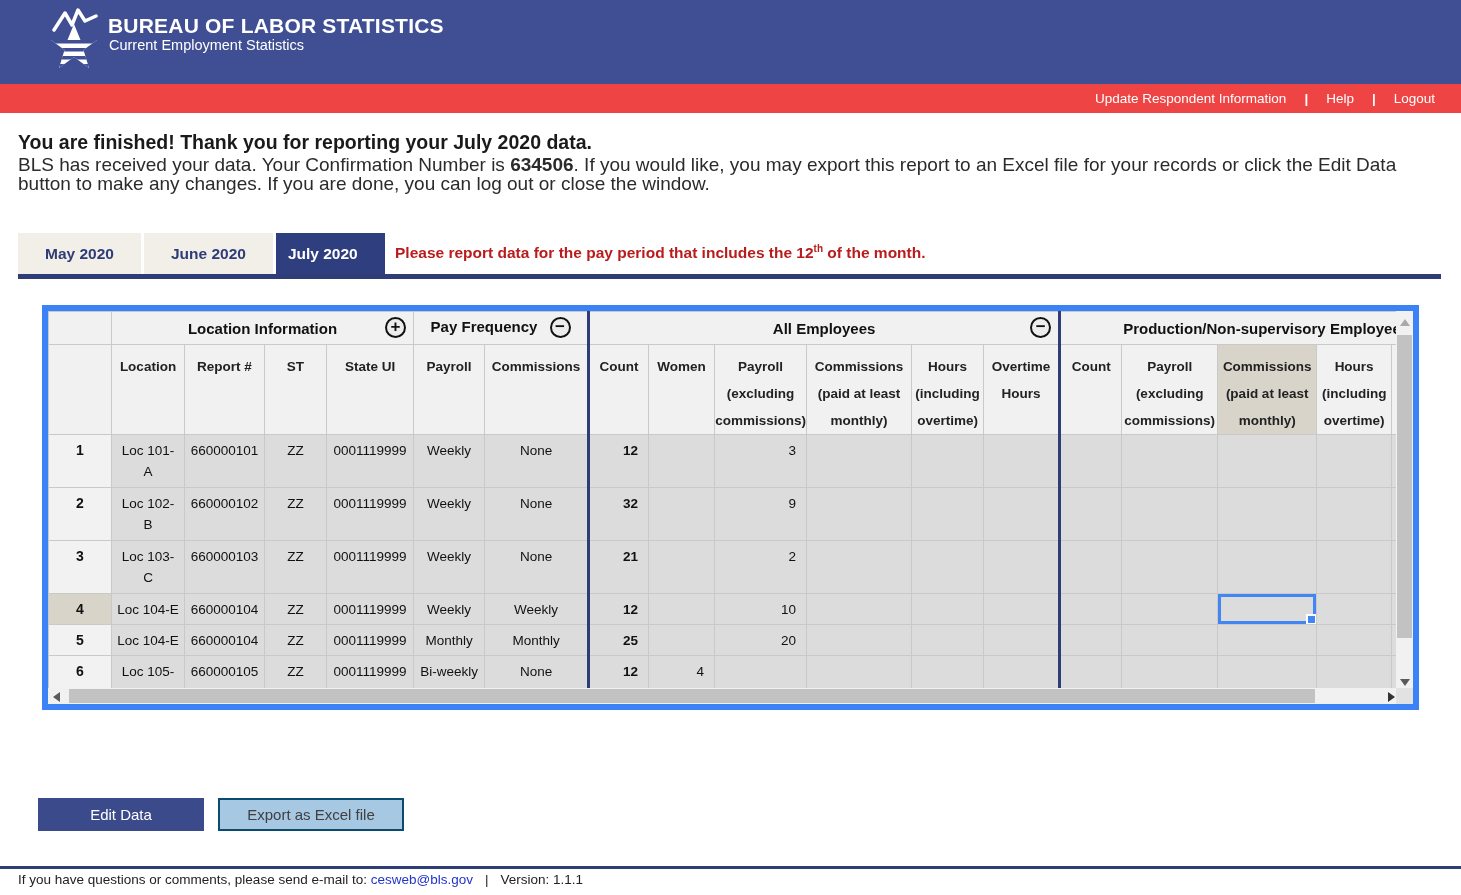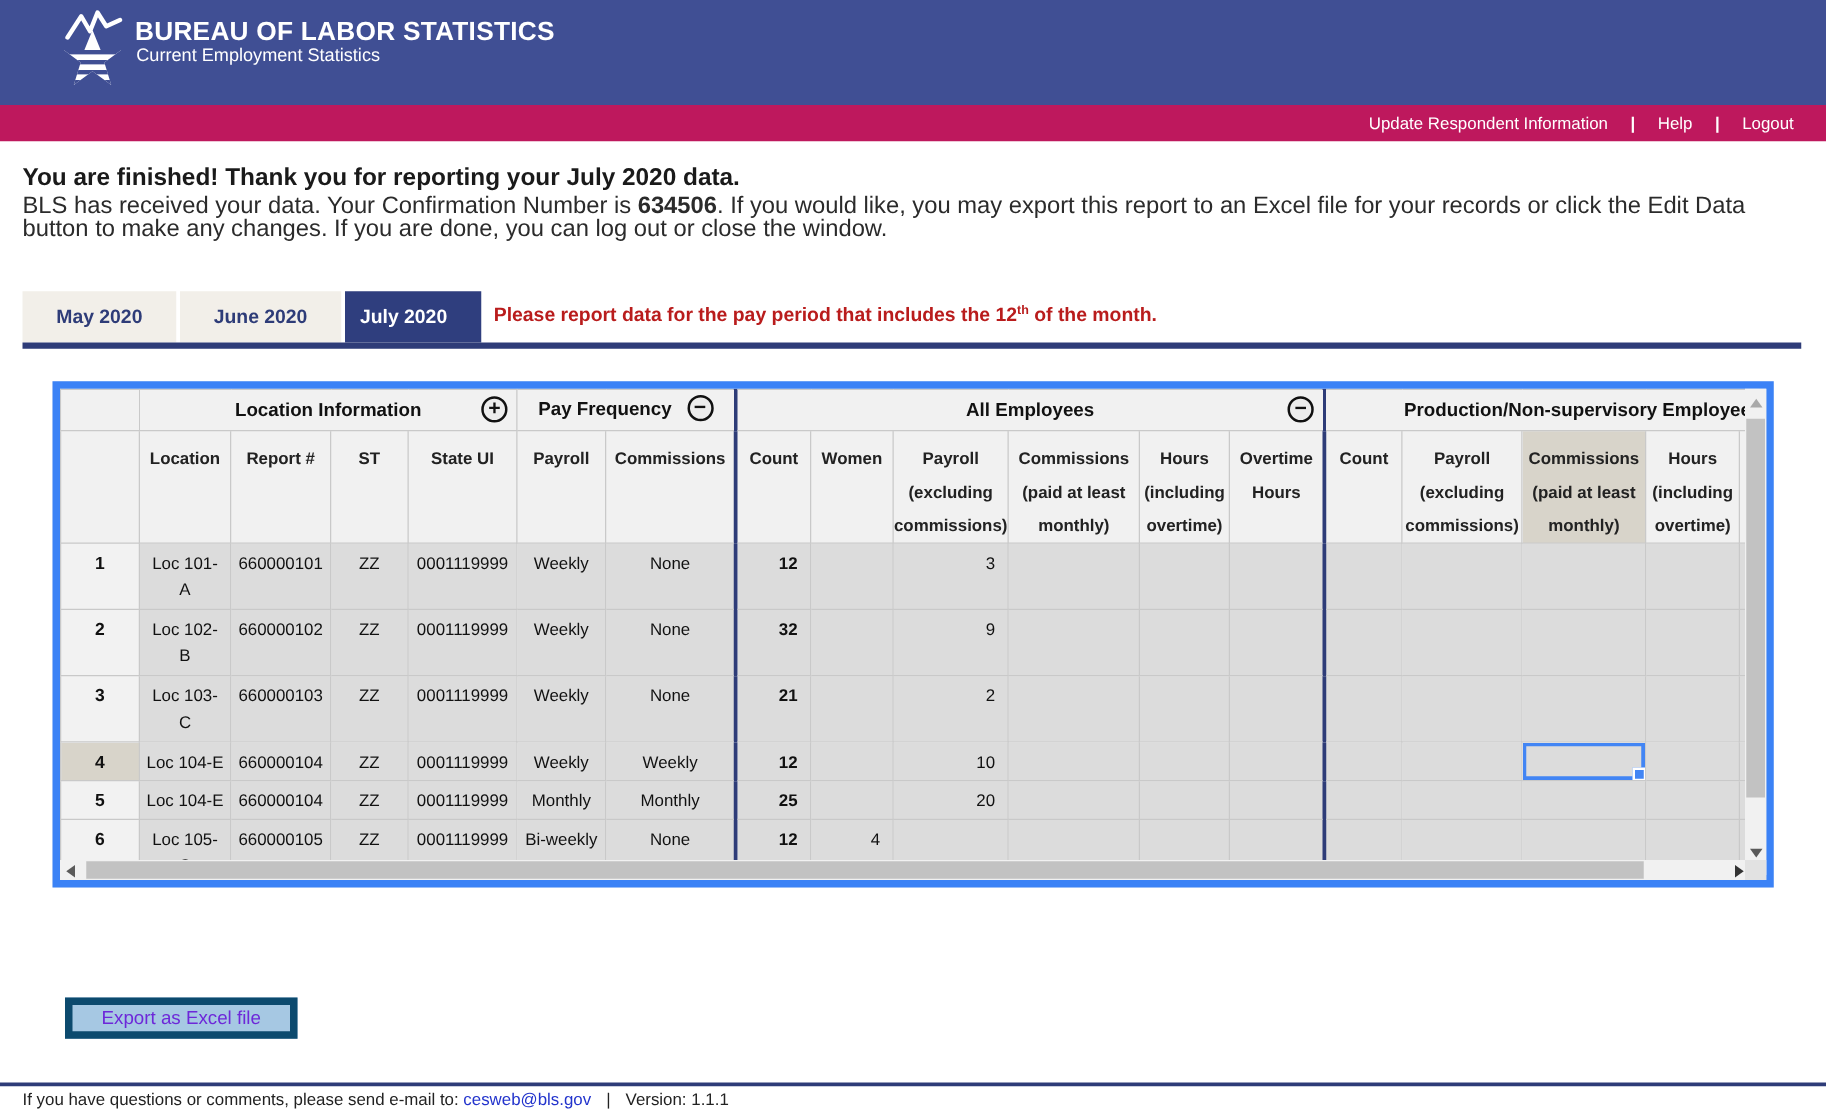--- a/index.html
+++ b/index.html
@@ -5,21 +5,21 @@
   * { margin:0; padding:0; box-sizing:border-box; }
   html,body { width:1461px; height:895px; background:#ffffff; font-family:"Liberation Sans",sans-serif; position:relative; overflow:hidden; }
 
   
   .banner { position:absolute; left:0; top:0; width:1461px; height:84px; background:#404F94; }
   .logo { position:absolute; left:44px; top:8px; }
   .banner-title { position:absolute; left:108px; top:14px; color:#ffffff; font-size:21px; font-weight:bold; letter-spacing:0.2px; }
   .banner-sub { position:absolute; left:109px; top:37px; color:#ffffff; font-size:14.5px; }
 
   
-  .redbar { position:absolute; left:0; top:84px; width:1461px; height:29px; background:#be185d; color:#fff;
+  .redbar { position:absolute; left:0; top:84px; width:1461px; height:29px; background:#ef4444; color:#fff;
             display:flex; align-items:center; justify-content:flex-end; padding-right:26px; font-size:13.5px;text-align:center; }
   .redbar a { color:#fff; text-decoration:none; cursor:pointer; }
   .redbar .sep { margin:0 18px; font-weight:bold; }
 
   
   .h1 { position:absolute; left:18px; top:131px; font-size:19.5px; font-weight:bold; color:#1a1a1a; }
   .para { position:absolute; left:18px; top:155px; width:1426px; font-size:19px; line-height:19px; color:#2b2b2b; }
 
   
   .tabs { position:absolute; left:18px; top:233px; height:41px; display:flex; align-items:stretch; }
@@ -63,22 +63,22 @@
   .hscroll { position:absolute; left:0; bottom:0; width:1359px; height:16px; background:#F1F1F1; }
   .hthumb  { position:absolute; left:21px; top:1px; width:1246px; height:14px; background:#C2C2C2; }
   .arr-left  { left:5px; top:4px; border-top:5px solid transparent; border-bottom:5px solid transparent; border-right:7px solid #5a5a5a; }
   .arr-right { left:1340px; top:4px; border-top:5px solid transparent; border-bottom:5px solid transparent; border-left:7px solid #333; }
   .corner { position:absolute; right:0; bottom:0; width:17px; height:16px; background:#E2E2E2; }
 
   
   .btn-row { position:absolute; left:38px; top:798px; display:flex; }
   .btn-edit { width:166px; height:33px; background:#3A4A8A; color:#fff; font-size:15px;
               border:none; cursor:pointer; font-family:"Liberation Sans",sans-serif; }
-  .btn-export { width:186px; height:33px; background:#A6C8E3; color:#6d28d9; font-size:15px;
-                border:6px solid #0c4a6e; cursor:pointer; margin-left:14px; font-family:"Liberation Sans",sans-serif; }
+  .btn-export { width:186px; height:33px; background:#A6C8E3; color:#404040; font-size:15px;
+                border:2px solid #0c4a6e; cursor:pointer; margin-left:14px; font-family:"Liberation Sans",sans-serif; }
 
   
   .foot-rule { position:absolute; left:0; top:866px; width:1461px; height:3px; background:#2E3C78; }
   .footer { position:absolute; left:18px; top:872px; font-size:13.5px; color:#222; }
   .footer a { color:#2233CC; }
   .footer .sep { margin:0 12px; }
 </style>
 </head>
 <body>
 
@@ -333,19 +333,20 @@
   </div>
   <div class="hscroll">
     <div class="arr arr-left"></div>
     <div class="hthumb"></div>
     <div class="arr arr-right"></div>
   </div>
   <div class="corner"></div>
 </div>
 
 <div class="btn-row">
+  <button class="btn-edit">Edit Data</button>
   <button class="btn-export">Export as Excel file</button>
 </div>
 
 <div class="foot-rule"></div>
 <div class="footer">
   <span>If you have questions or comments, please send e-mail to: </span><a>cesweb@bls.gov</a><span class="sep">|</span><span>Version: 1.1.1</span>
 </div>
 
 </body></html>

